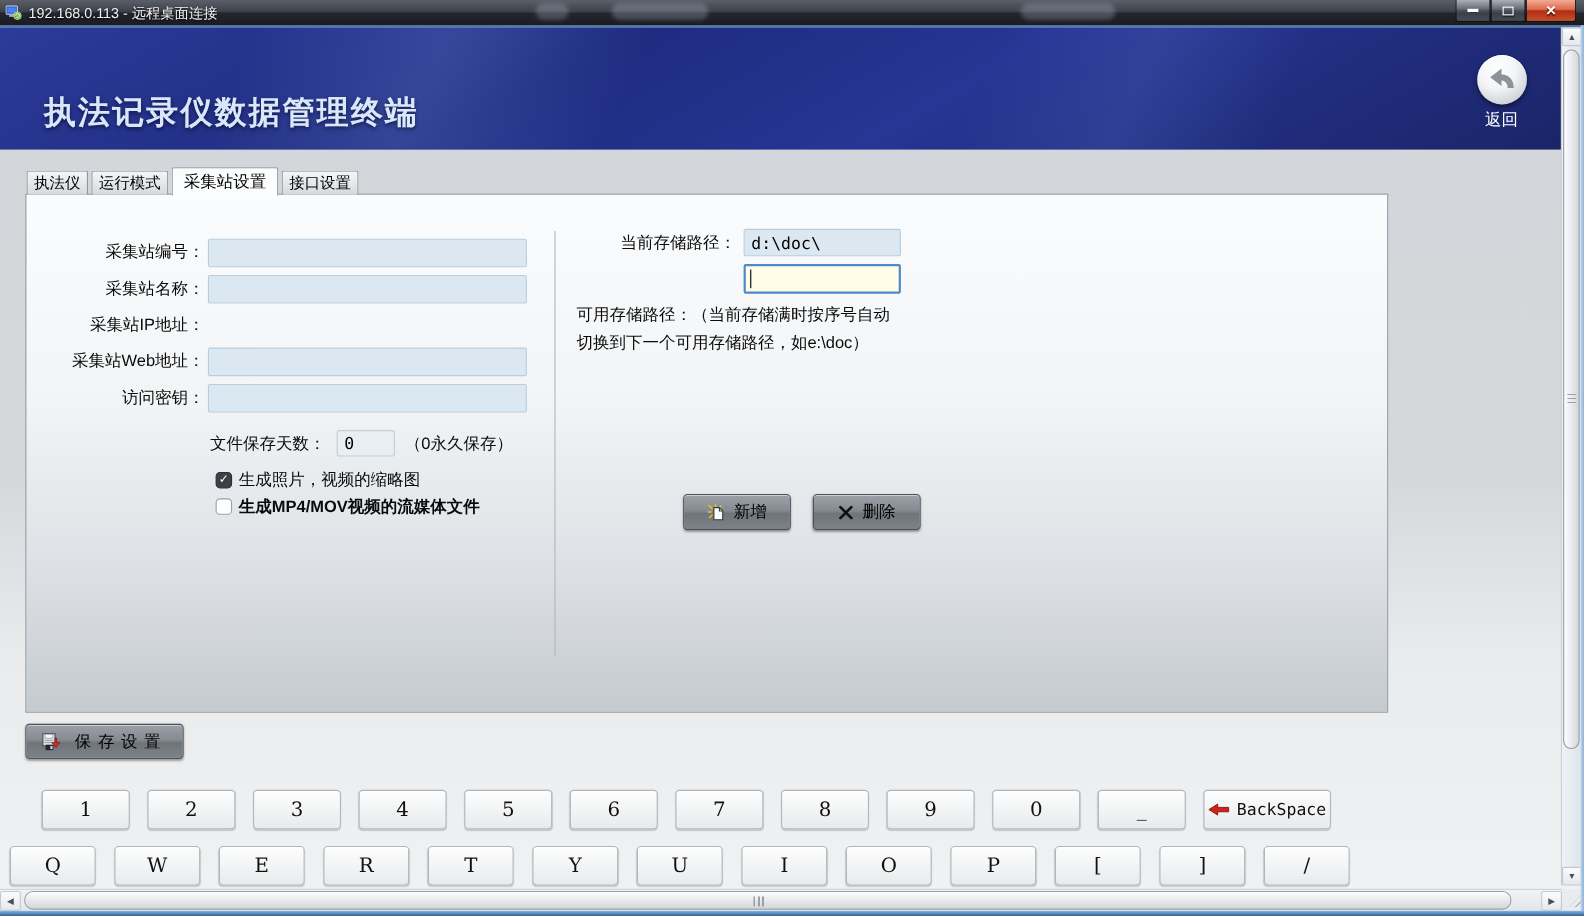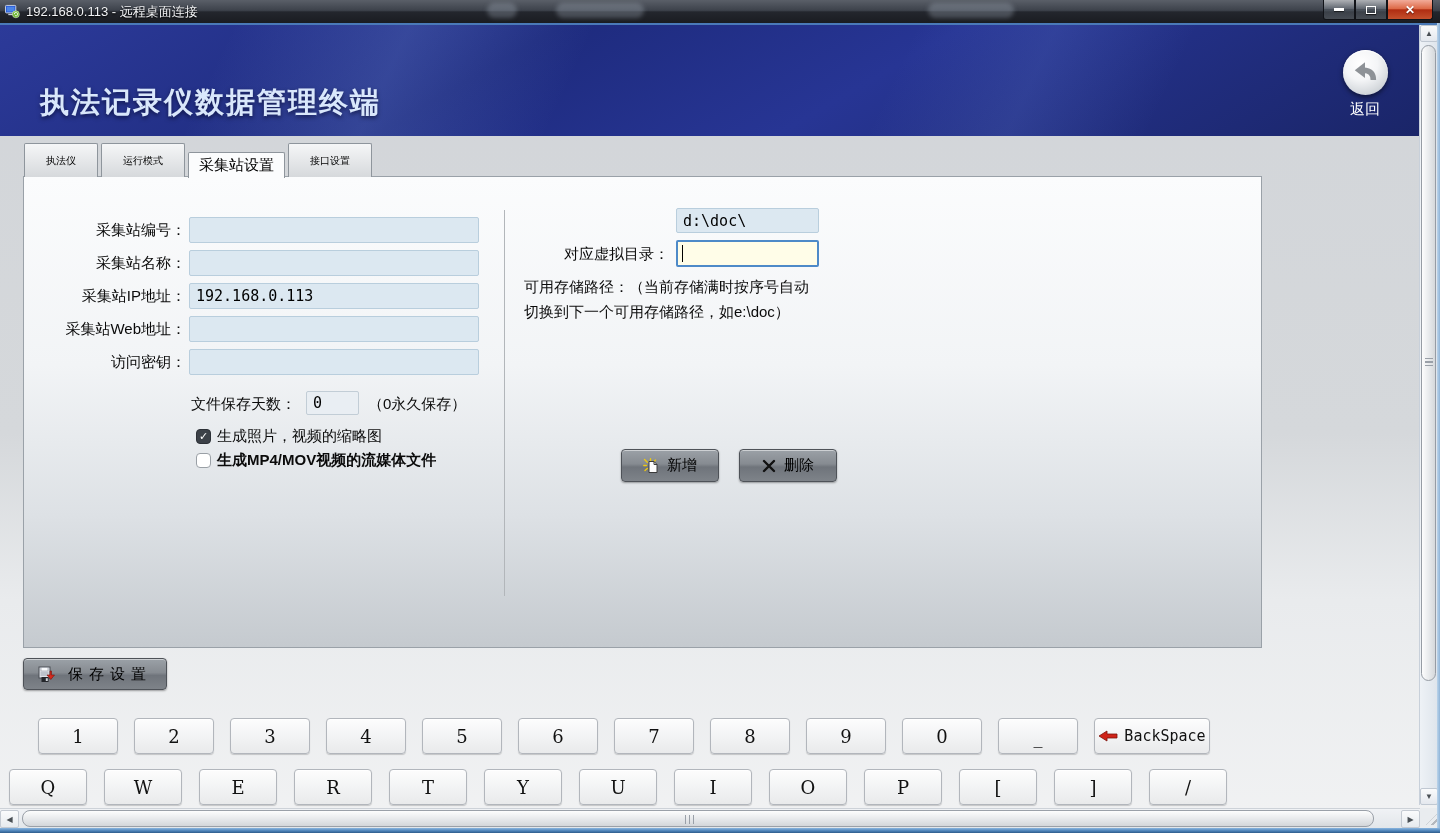--- a/index.html
+++ b/index.html
@@ -37,21 +37,21 @@
   .app-title{position:absolute;left:40px;top:58px;font-size:29px;font-weight:bold;letter-spacing:2px;
     color:#d9e7fb;text-shadow:0 2px 4px rgba(0,0,25,.6);white-space:nowrap;z-index:2;}
   .back{position:absolute;left:1338px;top:50px;width:54px;text-align:center;z-index:11;}
   .back-btn{width:45px;height:45px;border-radius:50%;margin:0 auto;cursor:pointer;
     background:radial-gradient(circle at 40% 30%,#ffffff 0%,#f4f5f7 40%,#d4d8dc 72%,#b6bbc1 100%);
     box-shadow:0 2px 5px rgba(0,0,0,.55),inset 0 1px 1px #fff;
     display:flex;align-items:center;justify-content:center;}
   .back-label{margin-top:5px;color:#fff;font-size:15px;}
   
   .tabbar{position:absolute;left:24px;top:151px;height:26px;display:flex;align-items:flex-end;gap:3px;z-index:3;}
-  .tab{height:34px;padding:0 21px;display:flex;align-items:center;font-size:10px;cursor:pointer;
+  .tab{height:22px;padding:0 6px;display:flex;align-items:center;font-size:14px;cursor:pointer;
     background:linear-gradient(180deg,#f5f6f7,#d6d9dc);border:1px solid #8e959c;border-bottom:none;
     border-radius:2px 2px 0 0;color:#000;white-space:nowrap;}
   .tab.active{height:26px;padding:0 10px;font-size:15px;background:#fbfcfd;margin-bottom:-1px;z-index:4;}
   
   .panel{position:absolute;left:23px;top:176px;width:1239px;height:472px;
     border:1px solid #9aa1a8;z-index:2;
     background:linear-gradient(180deg,#fbfcfd 0%,#f2f4f6 40%,#dde1e5 72%,#c5cacf 100%);}
   .flabel{position:absolute;left:0;width:162px;text-align:right;line-height:26px;font-size:15px;}
   .tbox{background:#dce8f1;border:1px solid #b9cedd;border-radius:2px;
     font:15px "DejaVu Sans Mono",monospace;padding:0 6px;color:#000;outline:none;}
@@ -177,22 +177,22 @@
       <div class="tab active">采集站设置</div>
       <div class="tab">接口设置</div>
     </div>
 
   <div class="panel" id="panel">
     <div class="ret-label">文件保存天数：</div>
     <input class="tbox ret-input" readonly="" value="0" style="">
     <div class="ret-note">（0永久保存）</div>
     <div class="vdivider"></div>
 
+    <div class="rlabel" style="top:31px">当前存储路径：</div>
     <input class="tbox rinput" style="position: absolute; top: 31px;" readonly="" value="d:\doc\">
-    <div class="rlabel" style="top:64px">对应虚拟目录：</div>
     <div class="vd-input"><span class="caret"></span></div>
 
     <div class="hint" style="top:97px">可用存储路径：（当前存储满时按序号自动</div>
     <div class="hint" style="top:122px">切换到下一个可用存储路径，如e:\doc）</div>
 
 
     <div class="dbtn add-btn">
       <svg width="16" height="16" viewBox="0 0 16 16">
         <g stroke="#edc713" stroke-width="1.4" stroke-linecap="round">
           <line x1="1.5" y1="1.5" x2="4.3" y2="4.3"></line>
@@ -210,21 +210,20 @@
       <svg width="14" height="14" viewBox="0 0 14 14">
         <path d="M2 2 L12 12 M12 2 L2 12" stroke="#111" stroke-width="2.4" stroke-linecap="round"></path>
       </svg>
       <span>删除</span>
     </div>
   <div class="flabel" style="top: 40px;">采集站编号：</div>
       <input class="tbox lfield" readonly="" value="" style="top: 40px;">
       <div class="flabel" style="top: 73px;">采集站名称：</div>
       <input class="tbox lfield" readonly="" value="" style="top: 73px;">
       <div class="flabel" style="top: 106px;">采集站IP地址：</div>
-      <input class="tbox lfield" readonly="" value="192.168.0.113" style="top: 106px;">
       <div class="flabel" style="top: 139px;">采集站Web地址：</div>
       <input class="tbox lfield" readonly="" value="" style="top: 139px;">
       <div class="flabel" style="top: 172px;">访问密钥：</div>
       <input class="tbox lfield" readonly="" value="" style="top: 172px;">
       <div class="cbrow" style="top: 250px;">
         <div class="cbox checked">✓</div>
         <div class="cblabel">生成照片，视频的缩略图</div>
       </div>
       <div class="cbrow" style="top: 274px; font-weight: bold;">
         <div class="cbox"></div>

